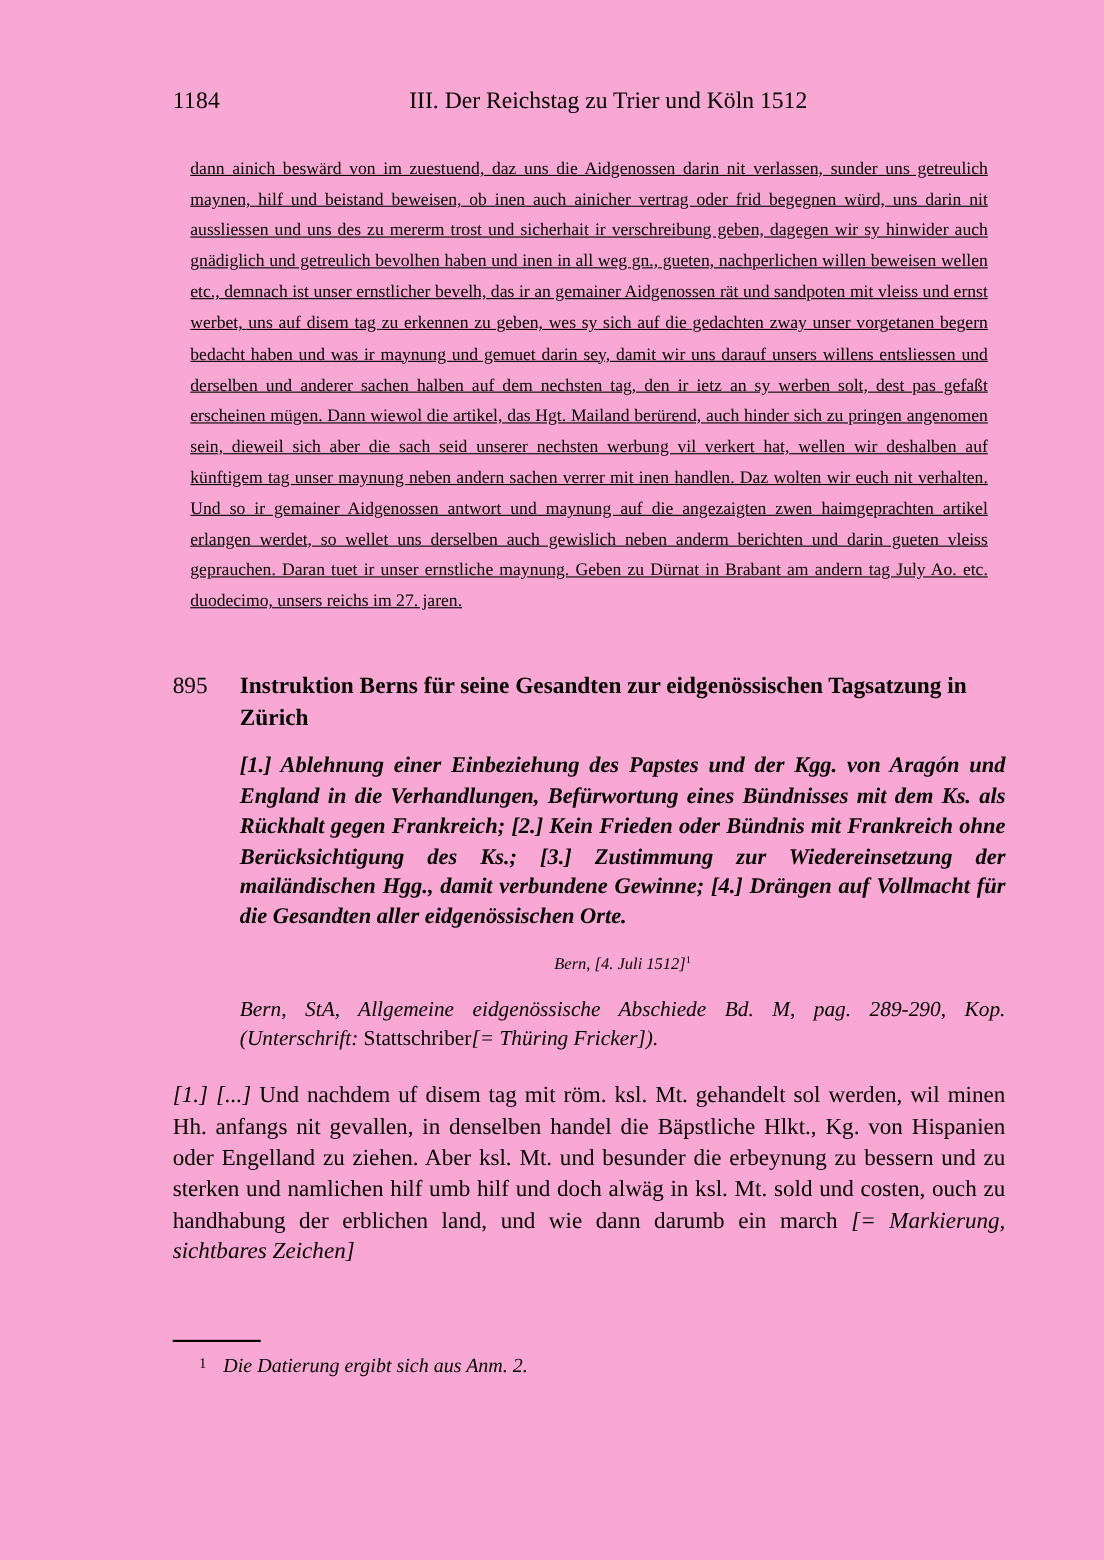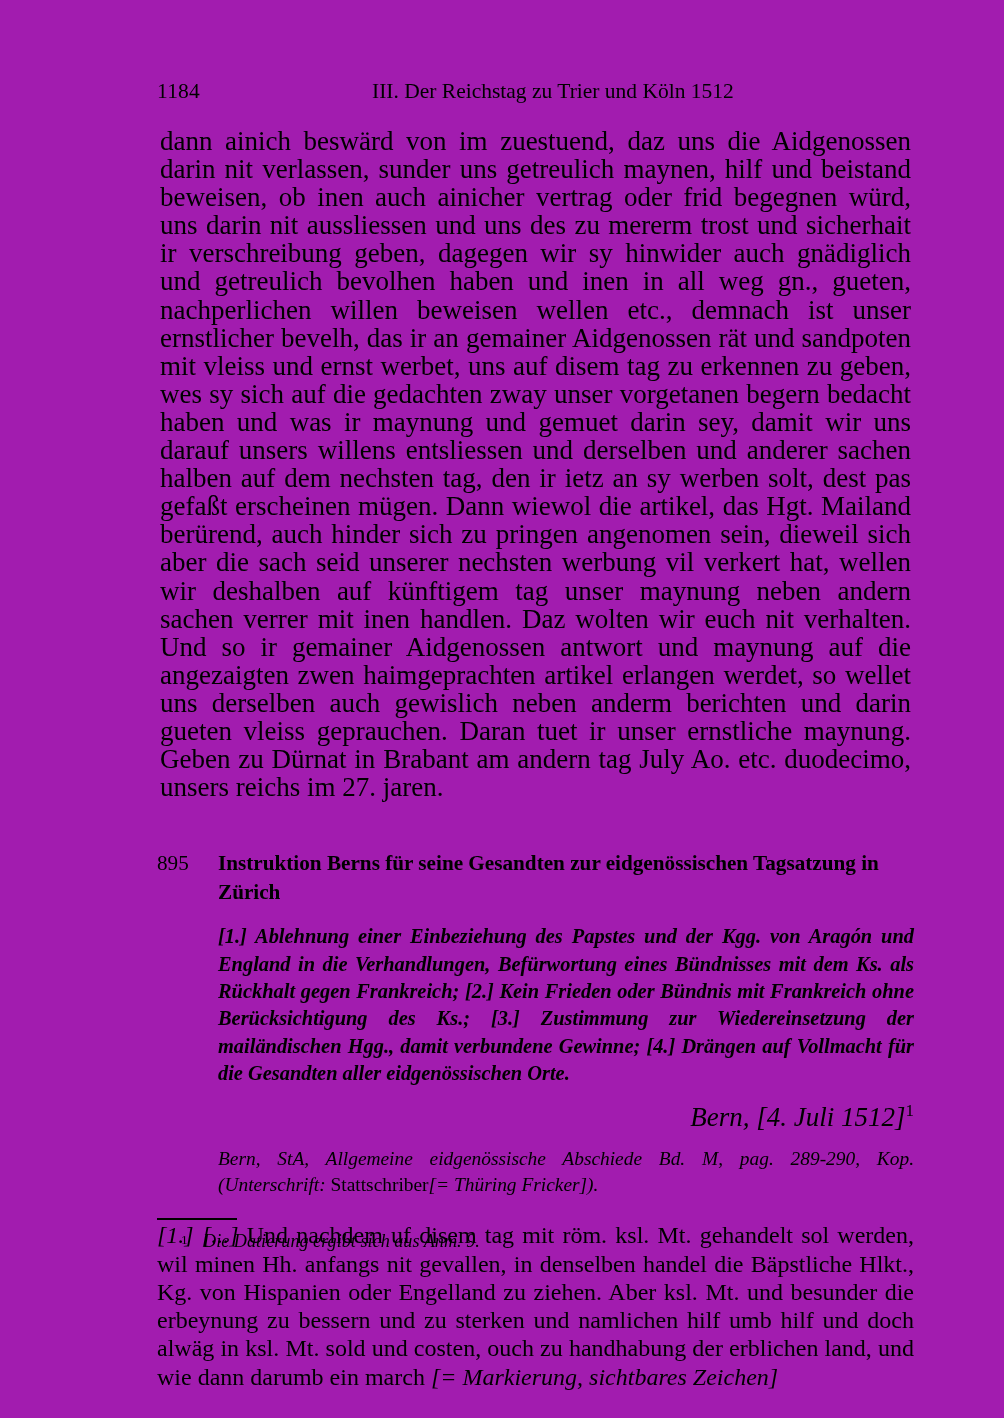--- a/index.html
+++ b/index.html
@@ -8,21 +8,21 @@
     background: #ffffff;
   }
   body {
     font-family: "Liberation Serif", "DejaVu Serif", serif;
     color: #000000;
   }
   .page {
     position: relative;
     width: 1004px;
     height: 1418px;
-    background: #a21caf;
+    background: #f9a8d4;
     overflow: hidden;
     box-sizing: border-box;
   }
 
   
   .running-head {
     position: absolute;
     left: 157px;
     top: 76px;
     width: 756px;
@@ -46,26 +46,27 @@
 
   
   .textblock {
     position: absolute;
     left: 157px;
     top: 124px;
     width: 757px;
   }
 
   p.body {
-    margin: 3px;
-    font-size: 27px;
+    margin: 16px;
+    font-size: 16px;
     line-height: 28.1px;
     text-align: justify;
     text-justify: inter-word;
     hyphens: none;
+    text-decoration: underline;
     -webkit-hyphens: none;
   }
   p.body.last-left > :last-child { }
 
   
   .doc-heading {
     position: relative;
     margin-top: 48px;
     font-weight: bold;
     font-size: 21.2px;
@@ -93,44 +94,44 @@
     font-style: italic;
     font-size: 20.4px;
     line-height: 27.4px;
     text-align: justify;
     hyphens: none;
     font-weight: bold;
   }
   p.dateline {
     margin: 16px 0 0 0;
     font-style: italic;
-    font-size: 27px;
+    font-size: 15px;
     line-height: 27.4px;
-    text-align: right;
+    text-align: center;
   }
   p.source {
     margin: 15px 0 0 0;
     font-style: italic;
     font-size: 19.4px;
     line-height: 25.6px;
     text-align: justify;
     hyphens: none;
   }
   .roman { font-style: normal; }
   sup.fn-ref {
     font-style: normal;
     font-size: 0.63em;
     vertical-align: super;
     line-height: 0;
   }
 
   
   p.edition {
     margin: 24px 0 0 0;
-    font-size: 24px;
+    font-size: 21px;
     line-height: 28.3px;
     text-align: justify;
     hyphens: none;
   }
   .ital { font-style: italic; }
 
   
   .footnote-area {
     position: absolute;
     left: 157px;
@@ -189,16 +190,16 @@
       <p class="source"><span>Bern, StA, Allgemeine eidgenössische Abschiede Bd. M, pag. 289-290, Kop. (Unterschrift: </span><span class="roman">Stattschriber</span><span>[= Thüring Fricker]).</span></p>
 
     </div>
 
     <p class="edition"><span class="ital">[1.] [...]</span><span> Und nachdem uf disem tag mit röm. ksl. Mt. gehandelt sol werden, wil minen Hh. anfangs nit gevallen, in denselben handel die Bäpstliche Hlkt., Kg. von Hispanien oder Engelland zu ziehen. Aber ksl. Mt. und besunder die erbeynung zu bessern und zu sterken und namlichen hilf umb hilf und doch alwäg in ksl. Mt. sold und costen, ouch zu handhabung der erblichen land, und wie dann darumb ein march </span><span class="ital">[= Markierung, sichtbares Zeichen]</span></p>
 
   </div>
 
   <div class="footnote-area">
     <div class="footnote-rule"></div>
-    <p class="footnote"><span class="fn-num">1</span><span class="fn-text">Die Datierung ergibt sich aus Anm. 9.</span></p>
+    <p class="footnote"><span class="fn-num">1</span><span class="fn-text">Die Datierung ergibt sich aus Anm. 2.</span></p>
   </div>
 
 </div>
 
 </body></html>

